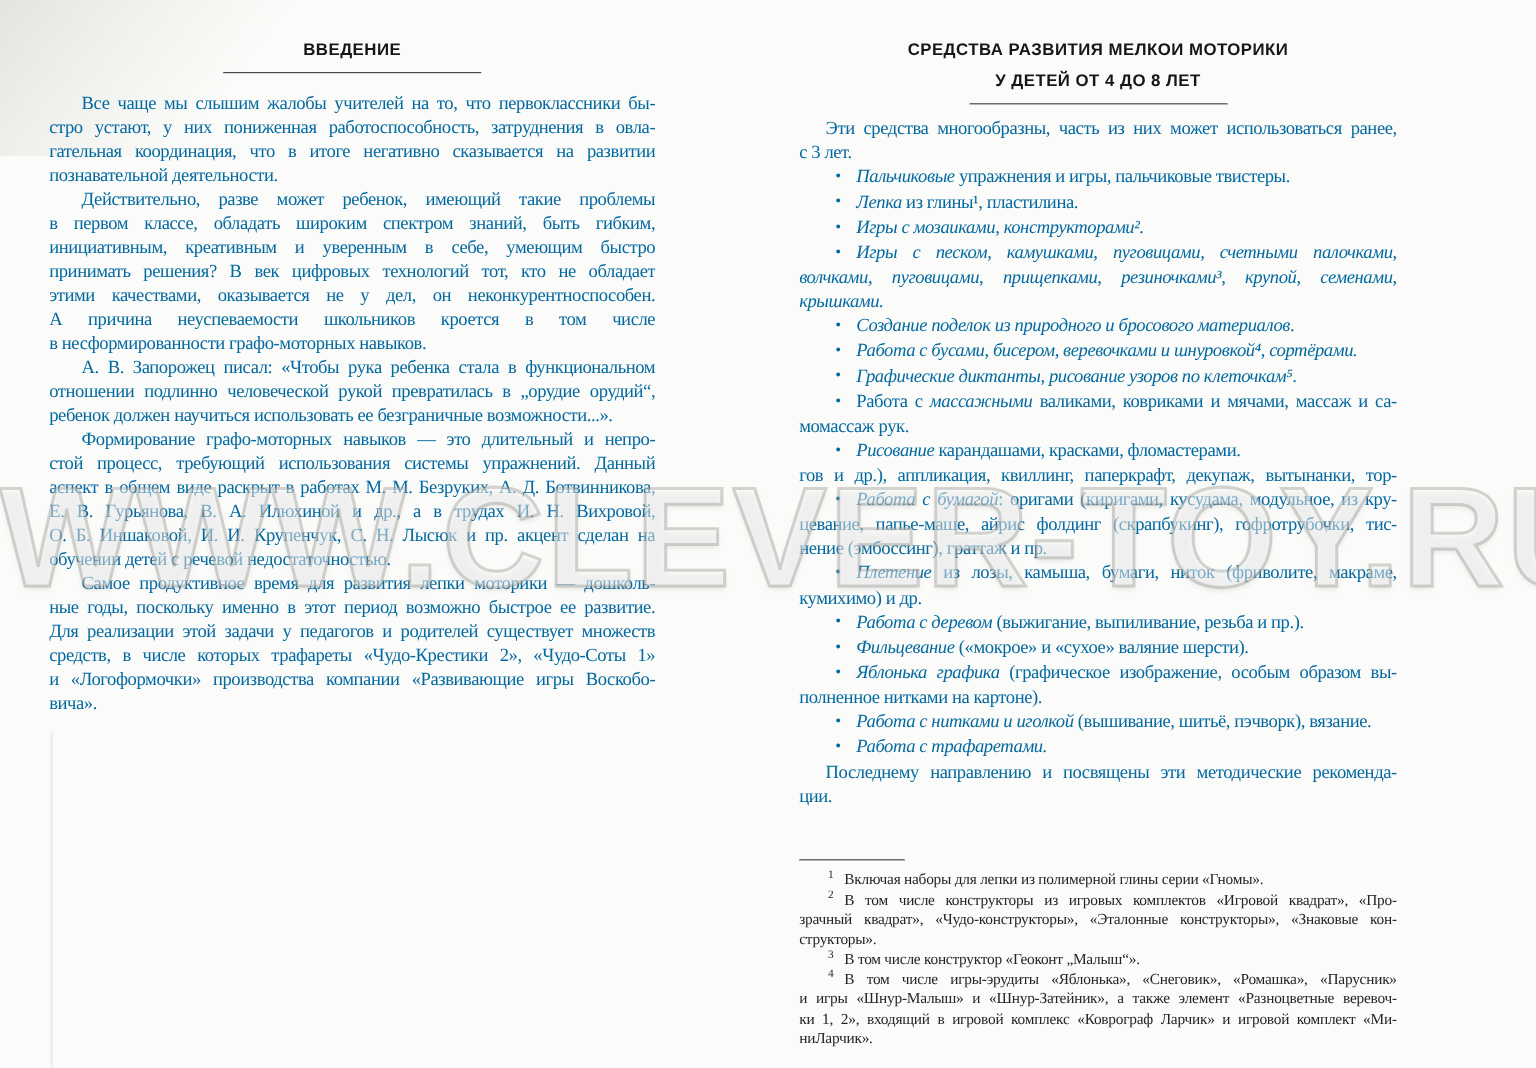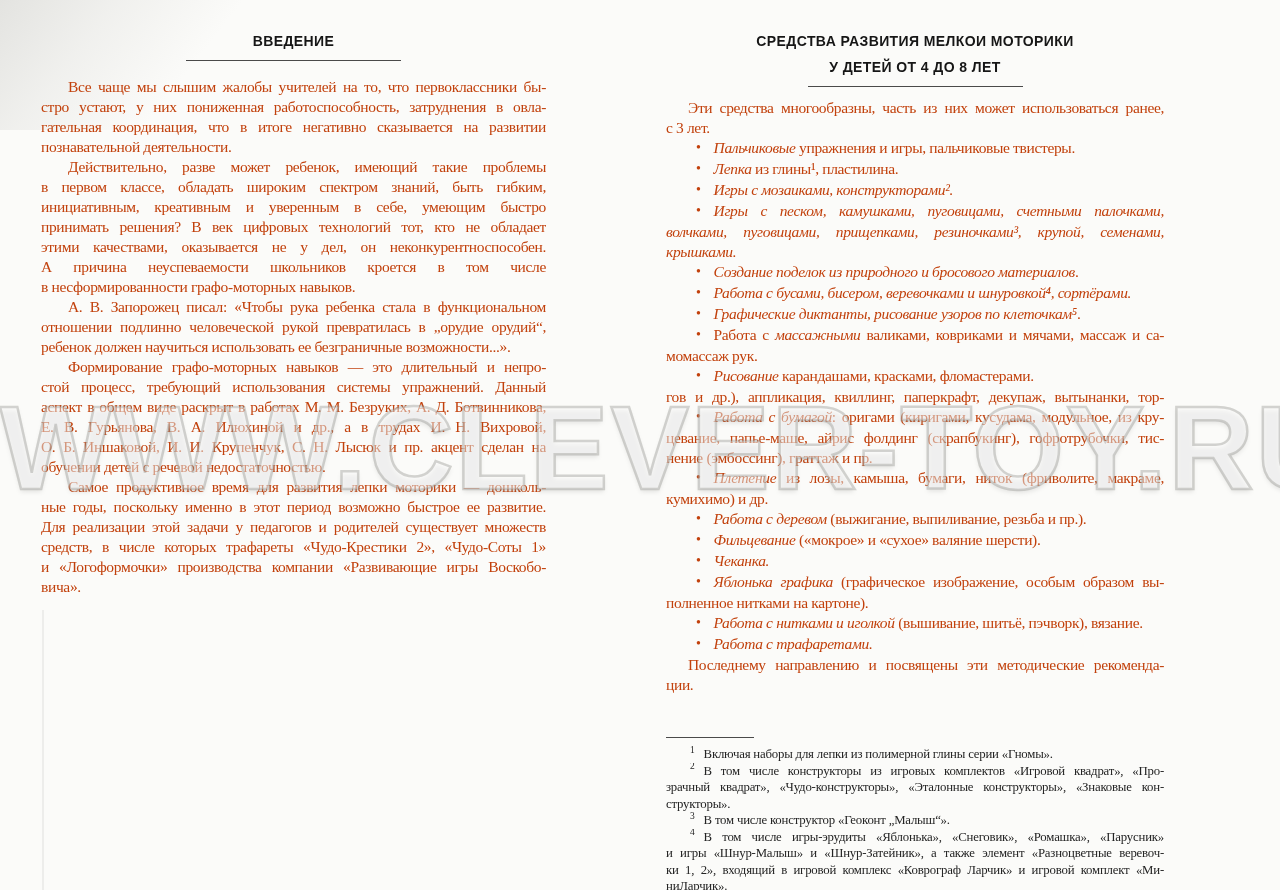--- a/index.html
+++ b/index.html
@@ -26,21 +26,21 @@
     font-weight:bold;font-size:14px;line-height:26px;
     text-align:center;color:#161616;letter-spacing:0.4px;
   }
   .title-rule{
     width:215px;height:1px;background:#4a4a4a;
     margin:6px auto 0 auto;
   }
   .body-text{
     margin-top:16px;
     font-size:15.5px;line-height:20px;letter-spacing:-0.35px;
-    color:#c2410c;
+    color:#0369a1;
   }
   #right-col .body-text{margin-top:11px;}
   .ln{
     white-space:nowrap;
     text-align:justify;text-align-last:justify;
     overflow:hidden;
   }
   .ln.last{text-align-last:left;}
   .ln.ind{padding-left:27px;}
   .ln.ind2{padding-left:22px;}
@@ -131,21 +131,20 @@
         <div class="ln last"><span>момассаж рук.</span></div>
         <div class="ln last bullet-first"><span class="bullet">•</span><em>Рисование</em><span> карандашами, красками, фломастерами.</span></div>
         <div class="ln"><span>гов и др.), аппликация, квиллинг, паперкрафт, декупаж, вытынанки, тор-</span></div>
         <div class="ln bullet-first"><span class="bullet">•</span><em>Работа с бумагой</em><span>: оригами (киригами, кусудама, модульное, из кру-</span></div>
         <div class="ln"><span>цевание, папье-маше, айрис фолдинг (скрапбукинг), гофротрубочки, тис-</span></div>
         <div class="ln last"><span>нение (эмбоссинг), граттаж и пр.</span></div>
         <div class="ln bullet-first"><span class="bullet">•</span><em>Плетение</em><span> из лозы, камыша, бумаги, ниток (фриволите, макраме,</span></div>
         <div class="ln last"><span>кумихимо) и др.</span></div>
         <div class="ln last bullet-first"><span class="bullet">•</span><em>Работа с деревом</em><span> (выжигание, выпиливание, резьба и пр.).</span></div>
         <div class="ln last bullet-first"><span class="bullet">•</span><em>Фильцевание</em><span> («мокрое» и «сухое» валяние шерсти).</span></div>
-        <div class="ln last bullet-first"><span class="bullet">•</span><em>Чеканка.</em></div>
         <div class="ln bullet-first"><span class="bullet">•</span><em>Яблонька графика</em><span> (графическое изображение, особым образом вы-</span></div>
         <div class="ln last"><span>полненное нитками на картоне).</span></div>
         <div class="ln last bullet-first"><span class="bullet">•</span><em>Работа с нитками и иголкой</em><span> (вышивание, шитьё, пэчворк), вязание.</span></div>
         <div class="ln last bullet-first"><span class="bullet">•</span><em>Работа с трафаретами.</em></div>
       </div>
     <div id="closing-block">
         <div class="ln ind2">Последнему направлению и посвящены эти методические рекоменда-</div>
         <div class="ln last">ции.</div>
       </div>
   </div>

